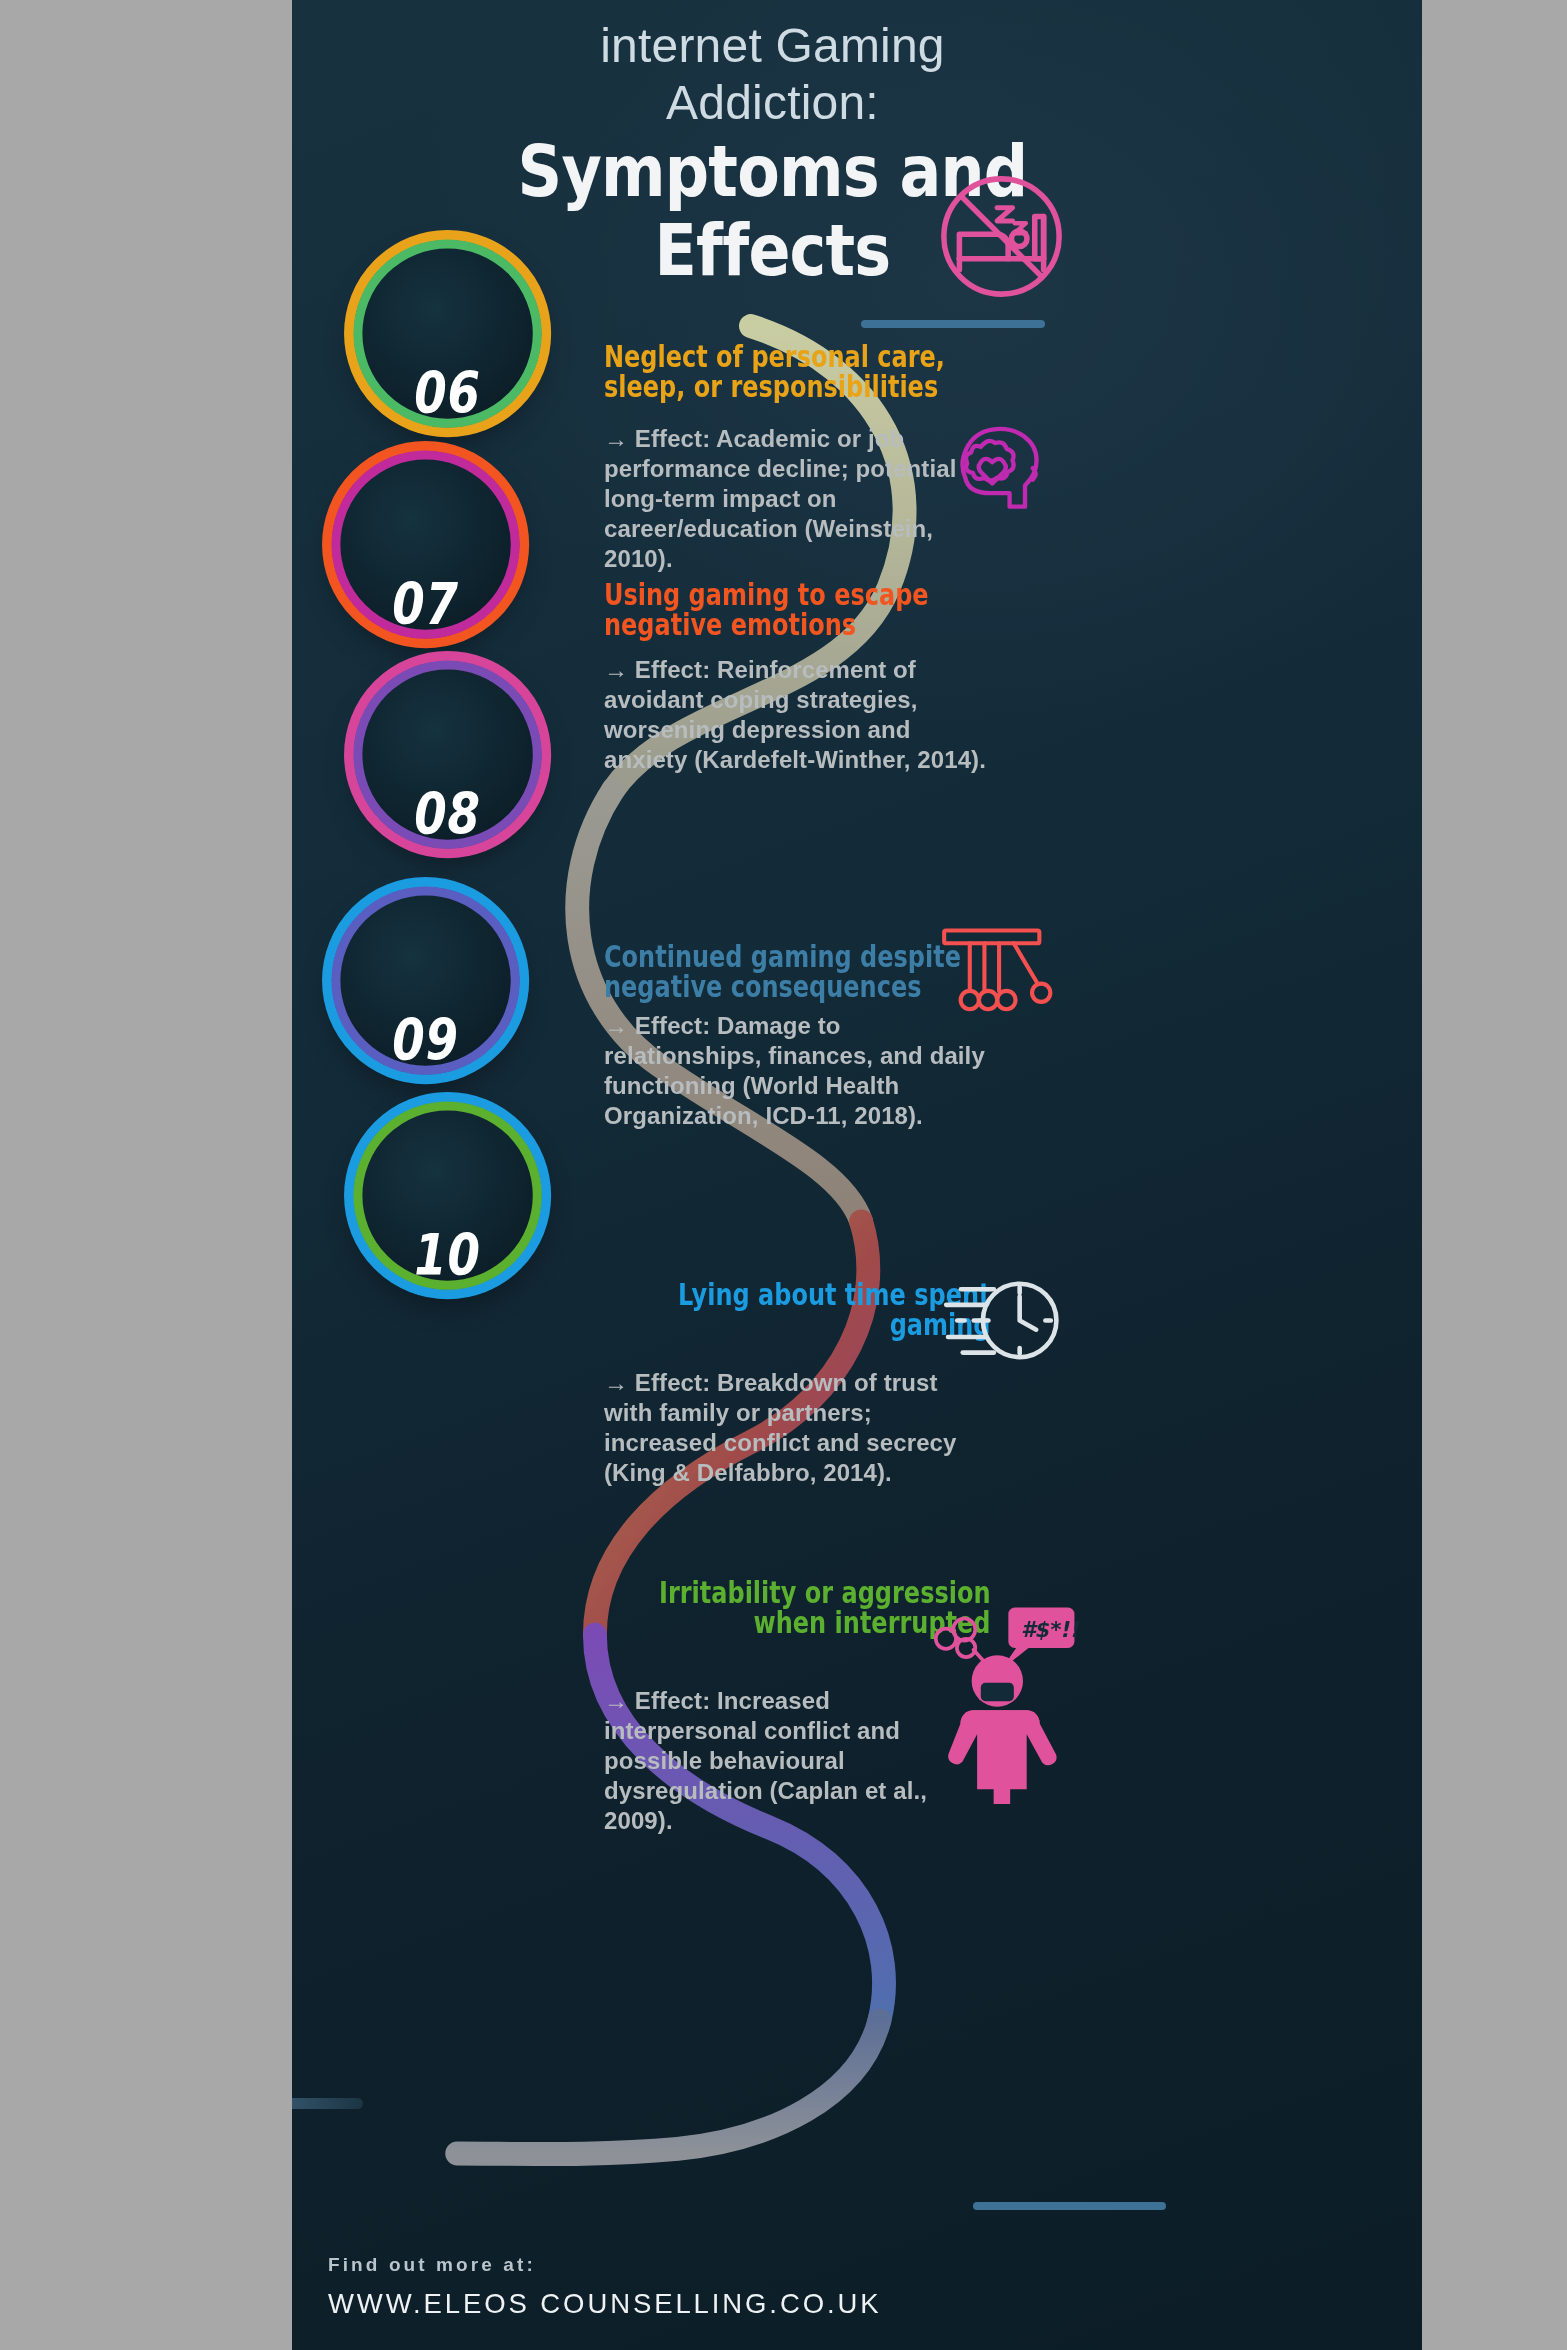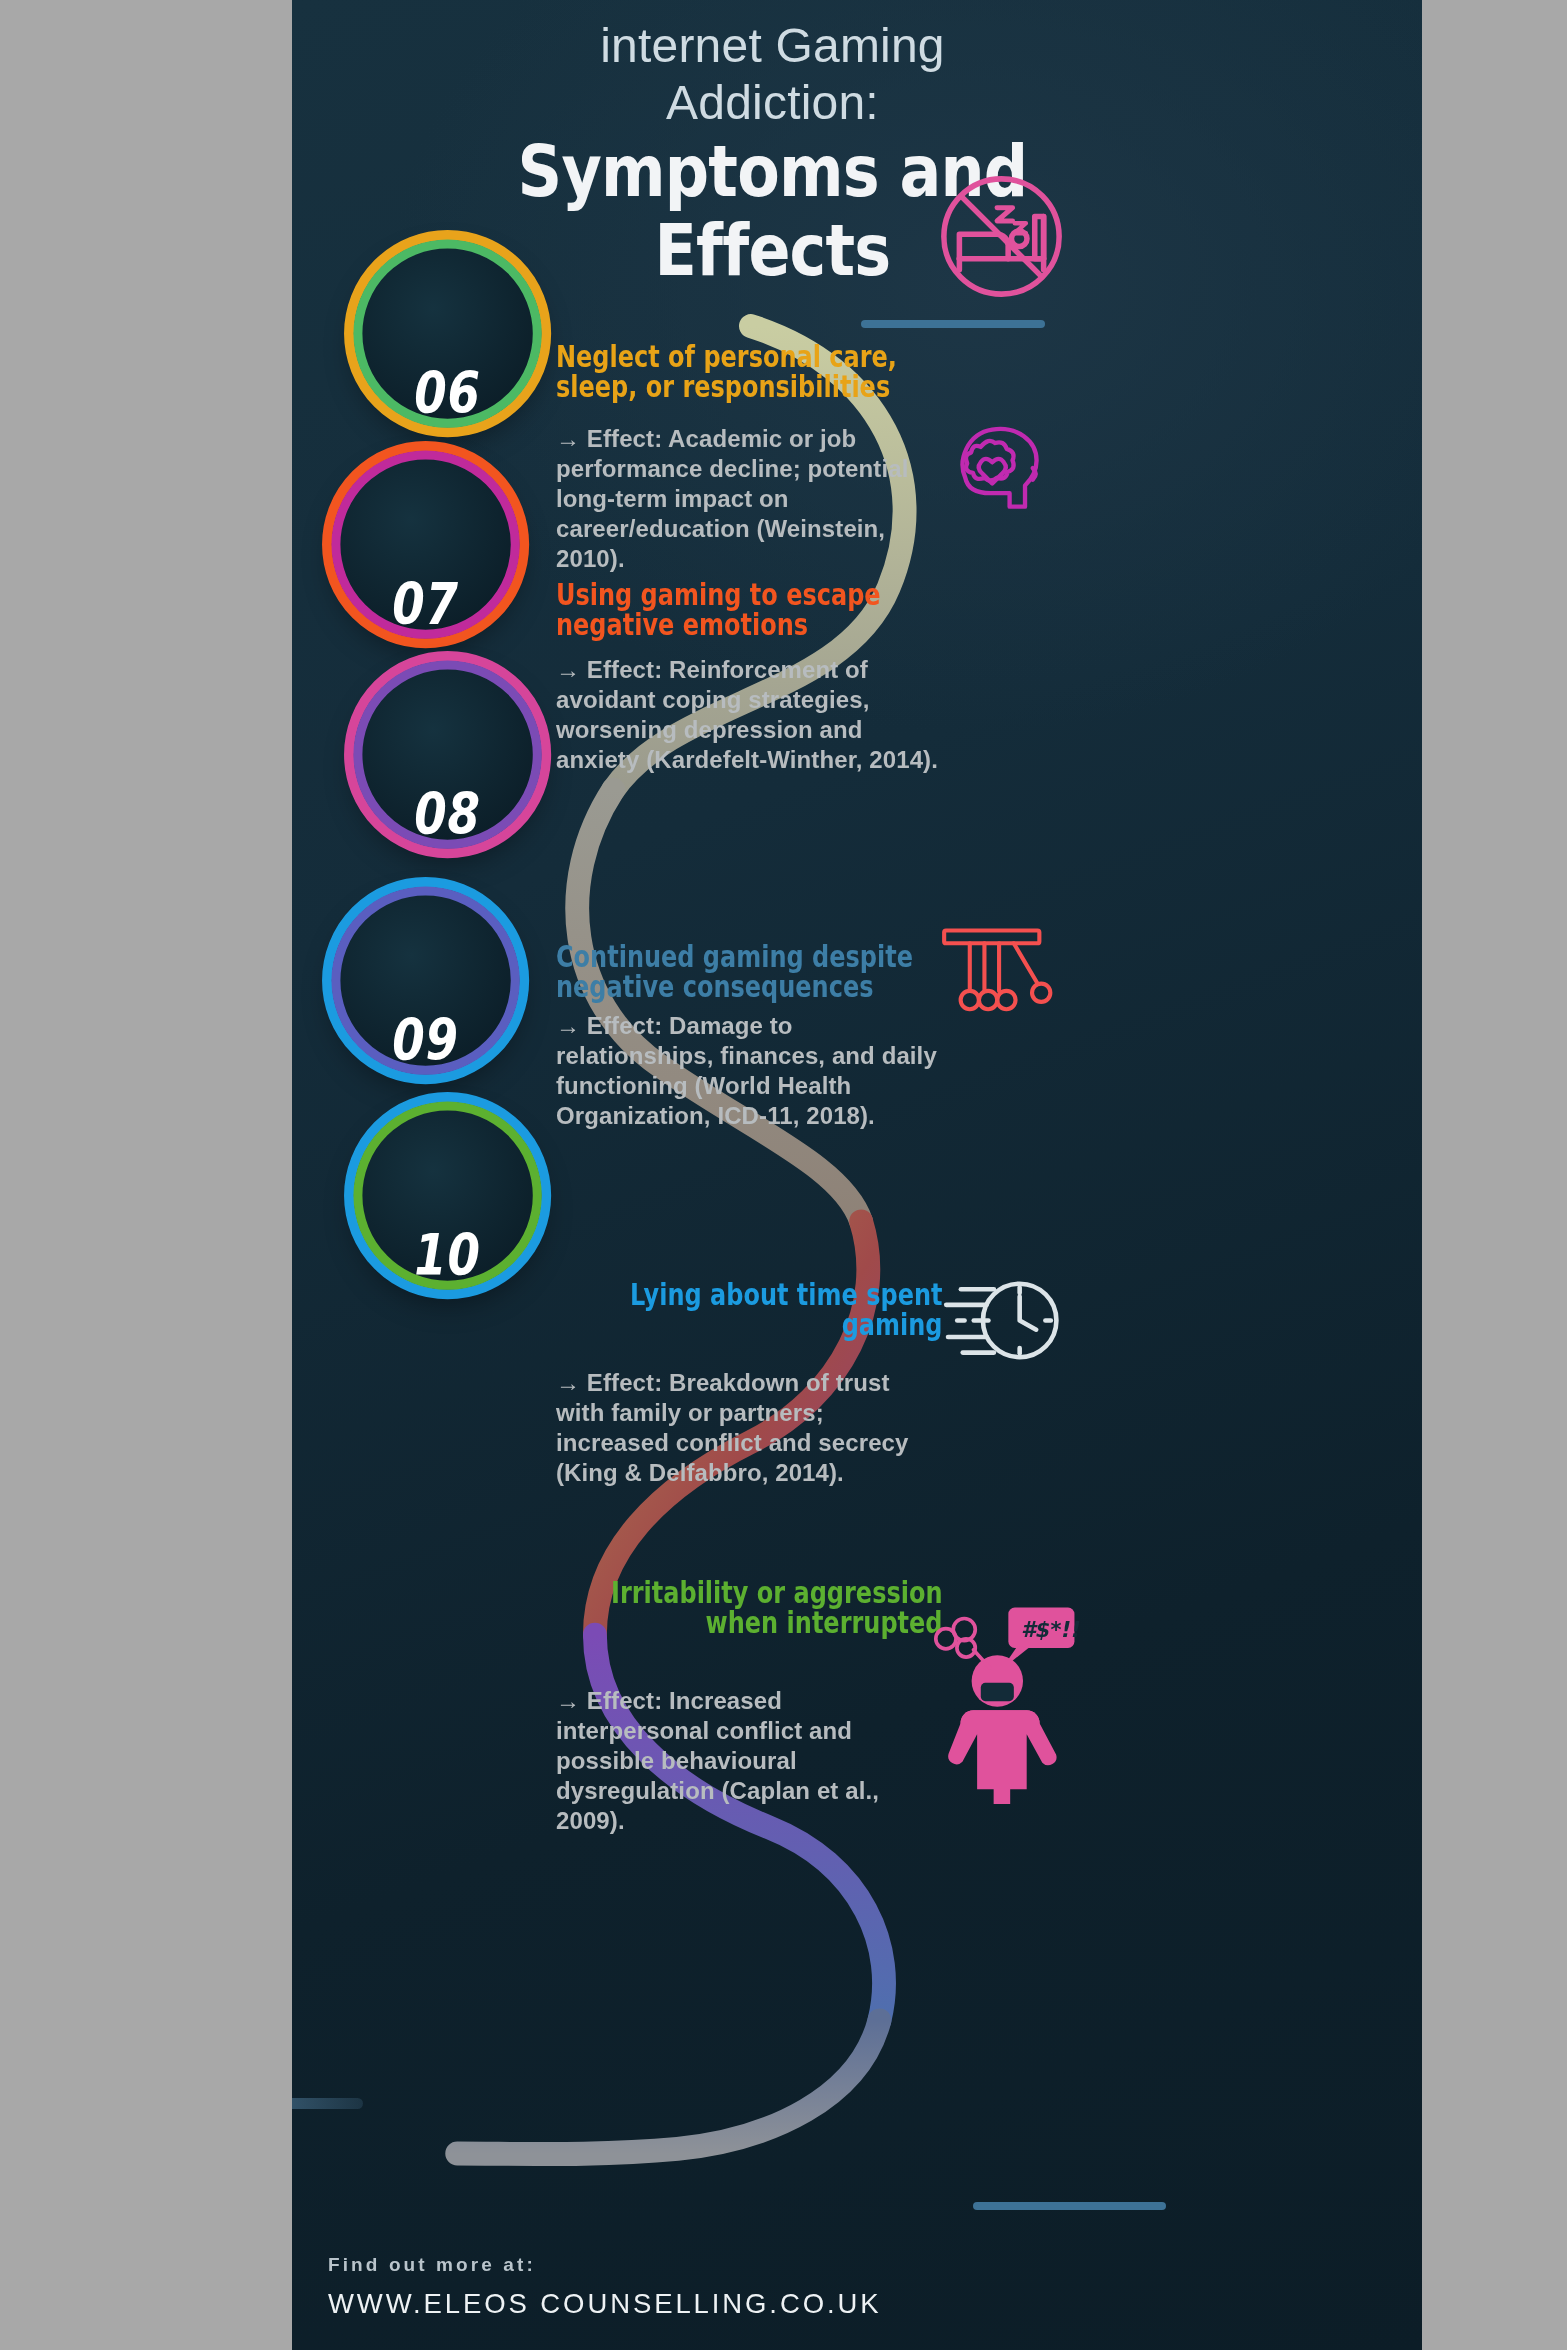--- a/index.html
+++ b/index.html
@@ -65,21 +65,21 @@
     font-family:"DejaVu Sans", sans-serif;
     font-weight:800; color:#fff; font-size:57px;
     transform:scaleX(.82); letter-spacing:0.9px;
   }
   .ring {
     position:absolute; inset:-15.6px; border-radius:50%;
     pointer-events:none;
   }
 
   
-  .entry { position:absolute; width:386px; }
+  .entry { position:absolute; width:386px;margin-left:48px; }
   .entry h3 {
     font-family:"DejaVu Sans", sans-serif;
     font-weight:800; font-size:30px; line-height:30px;
     transform:scaleX(.80); transform-origin:left top;
     width:125%;
     letter-spacing:0px;
     margin-bottom:9.2px;
   }
   .entry.ralign h3 { transform-origin:right top; margin-left:-25%; }
   .entry p {

